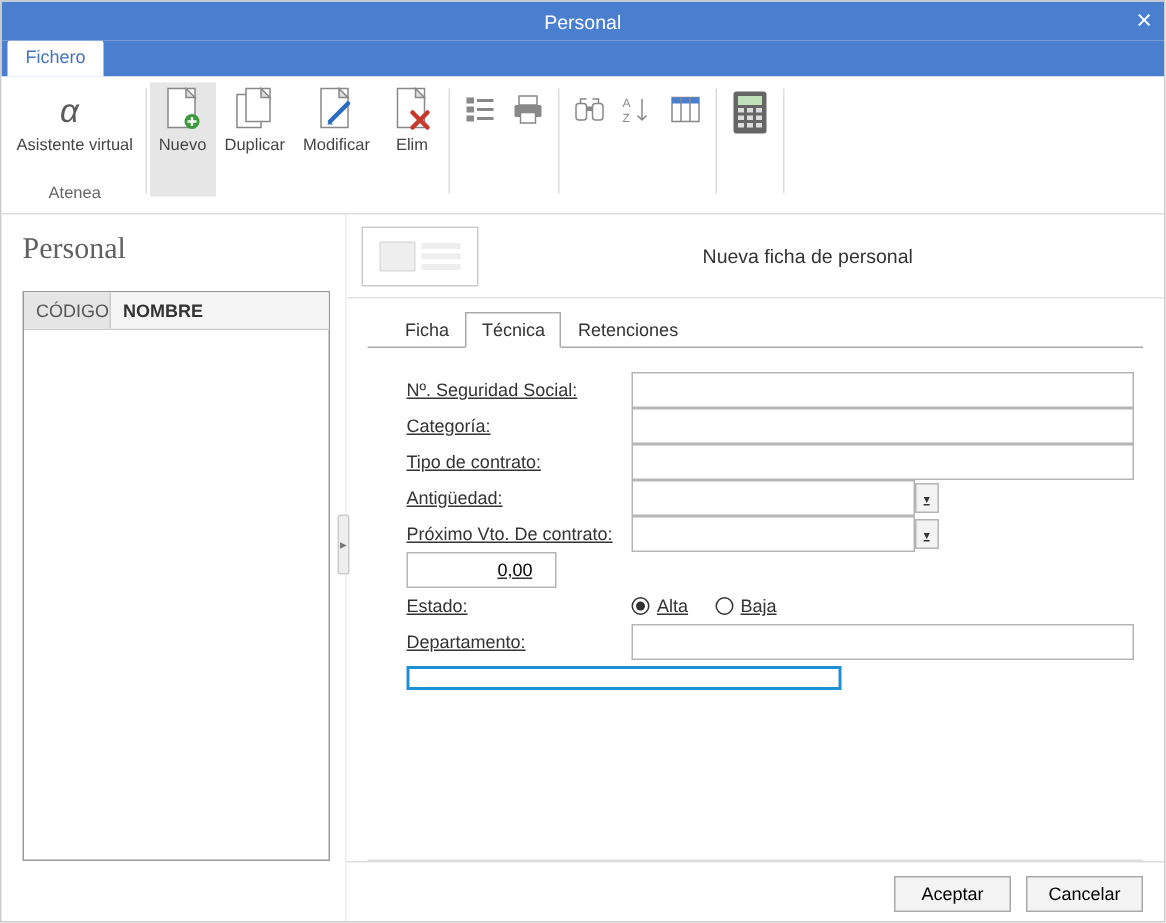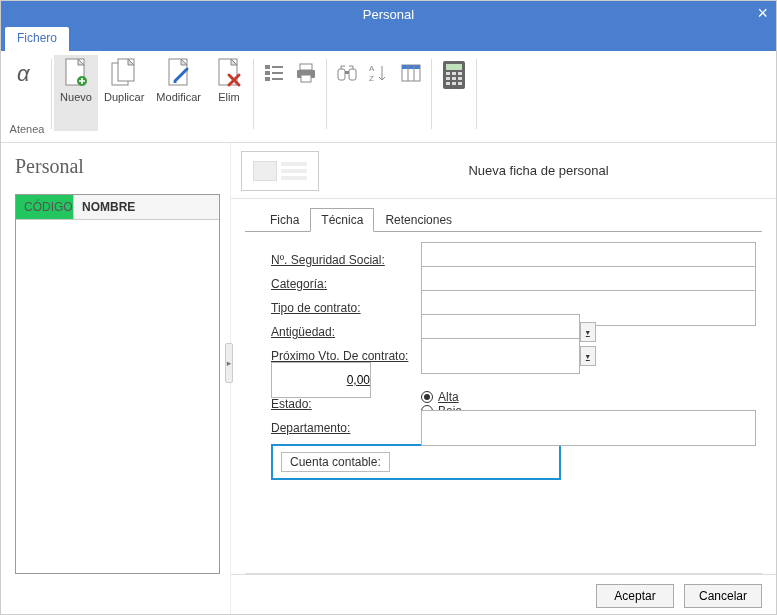--- a/index.html
+++ b/index.html
@@ -23,41 +23,41 @@
   
   .content { display:flex; height: calc(615px - 26px - 24px - 92px); }
   .leftpane { width:232px; padding:12px 10px 10px 14px; border-right:1px solid #eee;}
   .leftpane h2 { font-size:20px; font-weight:400; color:#606060; margin:0 0 16px 0; font-family:"Segoe UI Light","Segoe UI";}
   .grid { border:1px solid #9a9a9a; height:380px; background:#fff;}
   .gridhead { display:flex; background:#fff; border-bottom:1px solid #ccc;}
   .gridhead .col { padding:5px 8px; font-size:12px; border-right:1px solid #ccc;}
   .gridhead .col:first-child { color:#555; font-weight:400; width:58px;}
   .gridhead .col:last-child { font-weight:700; flex:1; border-right:none;}
   .gridhead .col:first-child::before { content:""; }
-  .gh1 { background:#22c55e;}
+  .gh1 { background:#e5e5e5;}
   .gh2 { background:#f5f5f5;}
   
   .rightpane { flex:1; position:relative; display:flex; flex-direction:column;}
   .righthead { height:56px; display:flex; align-items:center; gap:14px; padding-left:10px; border-bottom:1px solid #e4e4e4;}
   .thumb { width:78px; height:40px; border:1px solid #ccc; display:flex; align-items:center; justify-content:center; gap:4px;}
   .thumb .sq { width:24px; height:20px; background:#eee; border:1px solid #ddd;}
   .thumb .lines { display:flex; flex-direction:column; gap:3px;}
   .thumb .lines div { width:26px; height:4px; background:#eee;}
   .rtitle { flex:1; text-align:center; font-size:13px; color:#333; padding-right:32px;}
   
   .tabs2 { display:flex; padding:8px 0 0 14px; gap:0;}
   .tabs2 .t { padding:4px 10px; font-size:12px; border:1px solid transparent; cursor:pointer; position:relative; top:1px;}
   .tabs2 .t.active { border:1px solid #aaa; border-bottom:1px solid #fff; background:#fff;}
   .tabs2row { border-bottom:1px solid #aaa; margin:0 14px 0 14px;}
   
   .form { padding:16px 20px 10px 40px; flex:1;}
   .frow { display:flex; align-items:center; height:24px;text-decoration:underline;}
   .frow .flab { width:150px; font-size:12px; color:#333;}
   .frow .finp { flex:0 0 335px;}
-  .frow input[type=text] { width:100%; height:36px; border:1px solid #b5b5b5; padding:0 0; font-size:12px;}
+  .frow input[type=text] { width:100%; height:24px; border:1px solid #b5b5b5; padding:0 15px; font-size:12px;}
   .frow .num { text-align:right; width:100px !important; flex:0 0 100px;}
   .ddwrap { display:flex; align-items:center;}
   .ddwrap input { width:62px; height:20px; border:1px solid #b5b5b5; border-right:none;}
   .ddwrap .ddbtn { width:18px; height:20px; border:1px solid #b5b5b5; background:#f3f3f3; display:flex; align-items:center; justify-content:center; font-size:8px; cursor:pointer;}
   .radio { display:flex; align-items:center; gap:5px; margin-right:18px; cursor:pointer;}
   .radio .r { width:12px; height:12px; border:1px solid #333; border-radius:50%; display:flex; align-items:center; justify-content:center;}
   .radio .r.sel::after { content:""; width:6px; height:6px; background:#333; border-radius:50%;}
   
   .hl { border:2px solid #1e90d4; padding:6px 8px; display:flex; align-items:center; gap:14px; margin-top:4px; width:290px;}
   .hl .flab2 { border:1px solid #bbb; padding:2px 8px; font-size:12px; background:#fff;}
@@ -85,20 +85,21 @@
 </div>
 
 <div class="ribbon">
   <div style="display:flex; flex-direction:column; align-items:center;">
     <div class="rbtn">
       <div class="ic">
         <svg width="28" height="28" viewBox="0 0 28 28">
             <text x="4" y="22" font-size="22" font-style="italic" fill="#5a5a5a" font-family="serif">α</text>
           </svg>
       </div>
+      <div class="lbl"><span>Asistente virtual</span></div>
     </div>
     <div class="rgroup-lbl" style="margin-top:-8px;">Atenea</div>
   </div>
   <div class="vsep"></div>
 
   <div style="display:flex; flex-direction:column;">
     <div style="display:flex;">
       <div class="rbtn sel">
         <div class="ic">
           <svg width="28" height="32" viewBox="0 0 28 32">
@@ -276,38 +277,37 @@
         <div class="ddwrap">
           <input type="text" style="">
           <div class="ddbtn">▾</div>
         </div>
       </div>
       <div class="frow">
         <input type="text" class="num" value="0,00" style="">
       </div>
       <div class="frow">
         <div class="flab">Estado:</div>
-        <div style="display:flex;flex-direction:column;">
+        <div style="display:flex;">
           <div class="radio">
             <div class="r sel"></div>
             <span>Alta</span>
           </div>
           <div class="radio">
             <div class="r"></div>
             <span>Baja</span>
           </div>
         </div>
       </div>
       <div class="frow">
         <div class="flab">Departamento:</div>
         <div class="finp"><input type="text" style=""></div>
       </div>
 
       <div class="hl">
-        <div class="flab2">Cuenta contable:</div>
       </div>
     </div>
 
     <div class="mainbody-sep"></div>
     <div class="footer">
       <button>Aceptar</button>
       <button>Cancelar</button>
     </div>
   </div>
 </div>

